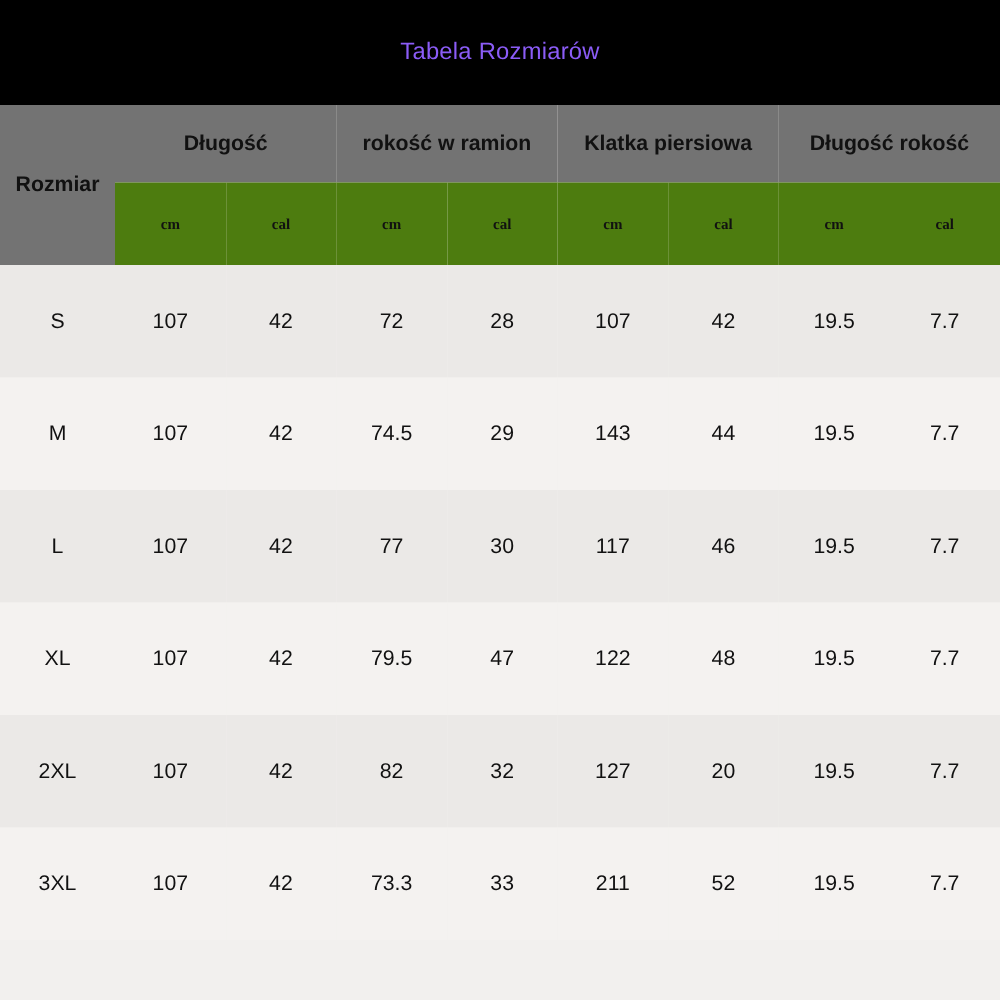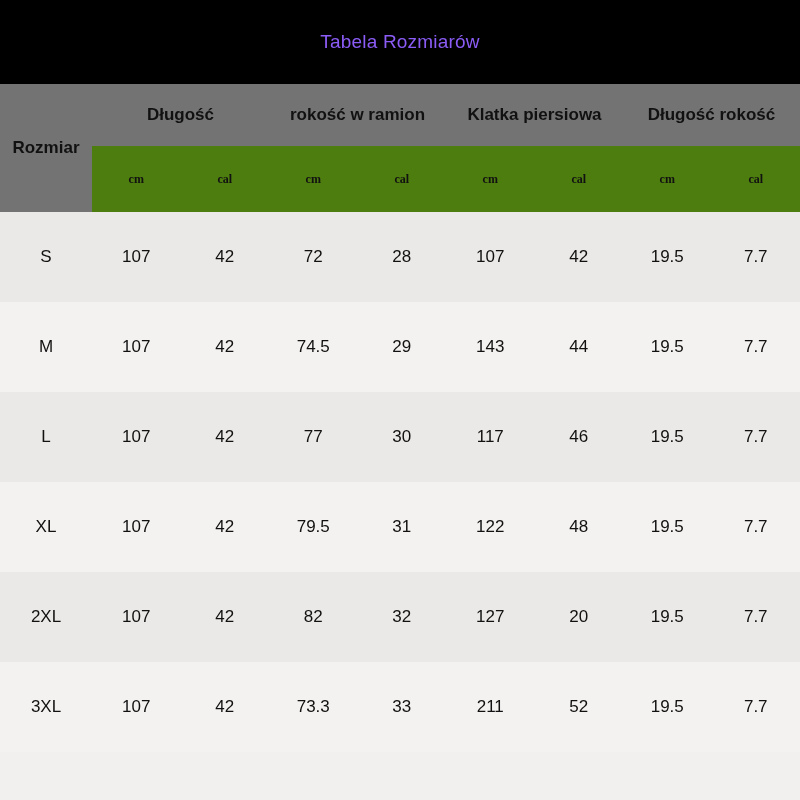--- a/index.html
+++ b/index.html
@@ -163,21 +163,21 @@
         <td>46</td>
         <td>19.5</td>
         <td>7.7</td>
       </tr>
 
       <tr class="data-row plain">
         <td>XL</td>
         <td>107</td>
         <td>42</td>
         <td>79.5</td>
-        <td>31</td>
+        <td>47</td>
         <td>122</td>
         <td>48</td>
         <td>19.5</td>
         <td>7.7</td>
       </tr>
 
       <tr class="data-row alt">
         <td>2XL</td>
         <td>107</td>
         <td>42</td>

